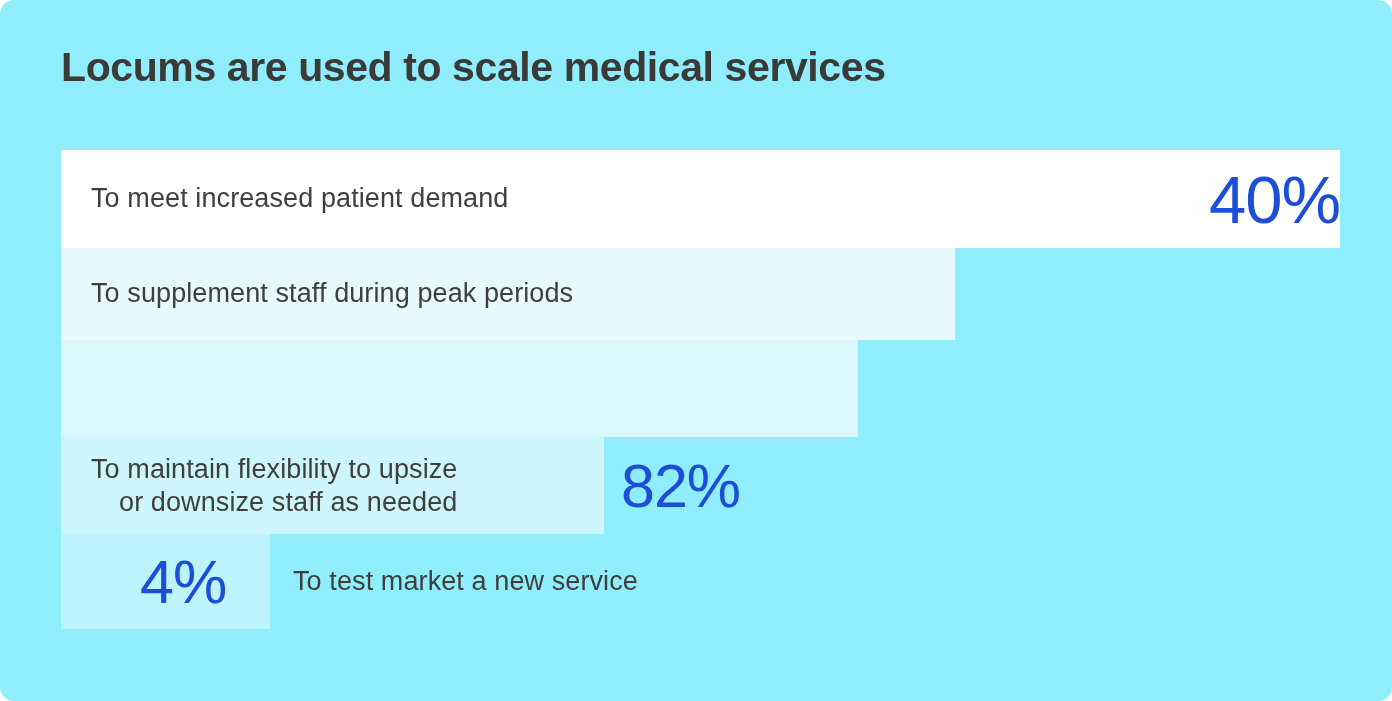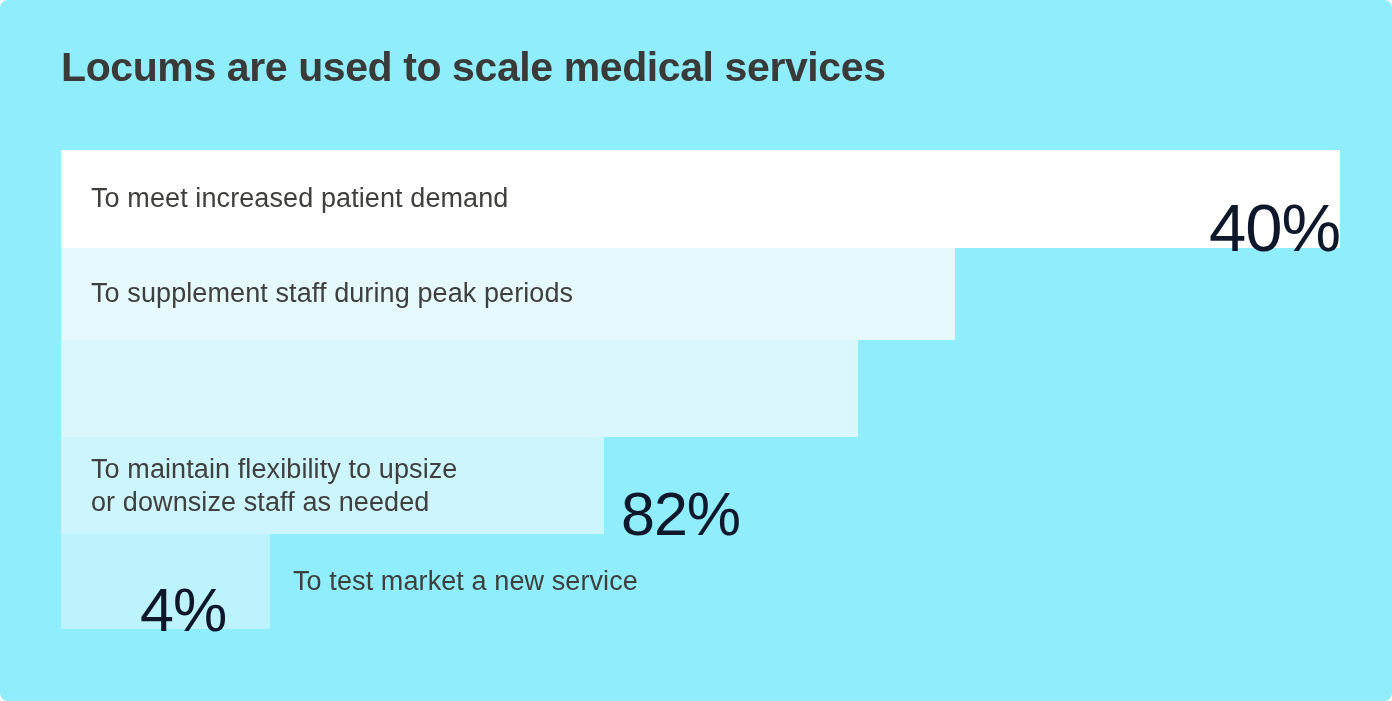--- a/index.html
+++ b/index.html
@@ -12,21 +12,21 @@
     height: 701px;
     overflow: hidden;
     font-family: "Liberation Sans", "DejaVu Sans", sans-serif;
   }
 
   #canvas {
     position: relative;
     width: 1392px;
     height: 701px;
     background: #8FEDFC;
-    border-radius: 8px;
+    border-radius: 14px;
     overflow: hidden;
     box-sizing: border-box;
   }
 
   
   #chart-title {
     position: absolute;
     left: 61px;
     top: 44px;
     font-size: 41px;
@@ -77,47 +77,46 @@
     color: #3F3F3D;
     font-size: 27px;
     font-weight: 400;
     line-height: 1.24;
     letter-spacing: 0.1px;
     white-space: pre-line;
   }
 
   .bar-value {
     position: absolute;
-    color: #0f172a;
+    color: #1d4ed8;
     font-size: 61px;
     font-weight: 400;
     letter-spacing: -1px;
     line-height: 1;
     white-space: nowrap;
-    margin-top: 28px;
   }
 
   
   #row-1 { top: 0px;   height: 98px; }
   #row-2 { top: 98px;  height: 92px; text-align: center; }
   #row-3 { top: 190px; height: 97px; }
   #row-4 { top: 287px; height: 97px; }
   #row-5 { top: 384px; height: 95px; }
 
   #fill-1 { width: 1279px; background: #FFFFFF; }
   #fill-2 { width: 894px;  background: #E6FAFE; }
   #fill-3 { width: 797px;  background: #D9F7FD; }
   #fill-4 { width: 543px;  background: #CDF5FD; }
   #fill-5 { width: 209px;  background: #BDF3FD; }
 
   
   #label-1 { left: 30px;  top: 50%; transform: translateY(-50%); }
   #label-2 { left: 30px;  top: 50%; transform: translateY(-50%); }
   #label-3 { left: 30px;  top: 50%; transform: translateY(-50%); }
-  #label-4 { left: 30px;  top: 50%; transform: translateY(-50%); }
+  #label-4 { left: 30px;  top: 50%; transform: translateY(-50%); text-align: right; }
   #label-5 { left: 232px; top: 50%; transform: translateY(-50%); text-align: right; }
 
   
   #value-1 { right: 52px;  top: 50%; transform: translateY(-50%); font-size: 67px; }
   #value-2 { left: 726px;  top: 50%; transform: translateY(-50%); }
   #value-3 { left: 810px;  top: 50%; transform: translateY(-50%); }
   #value-4 { left: 560px;  top: 50%; transform: translateY(-50%); }
   #value-5 { left: 79px;   top: 50%; transform: translateY(-50%); }
 
   

